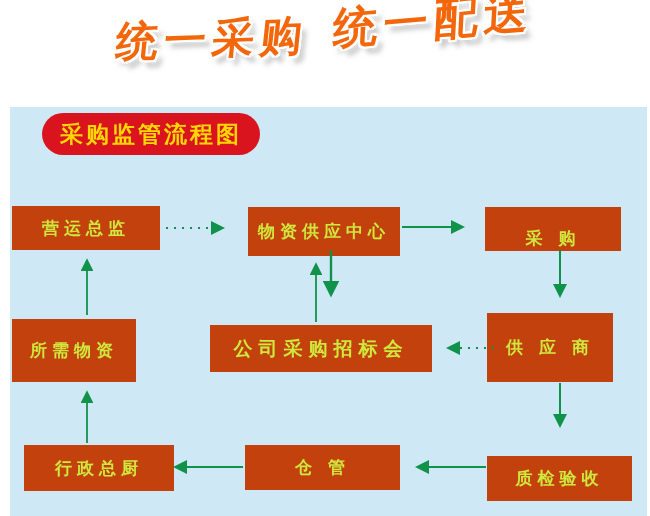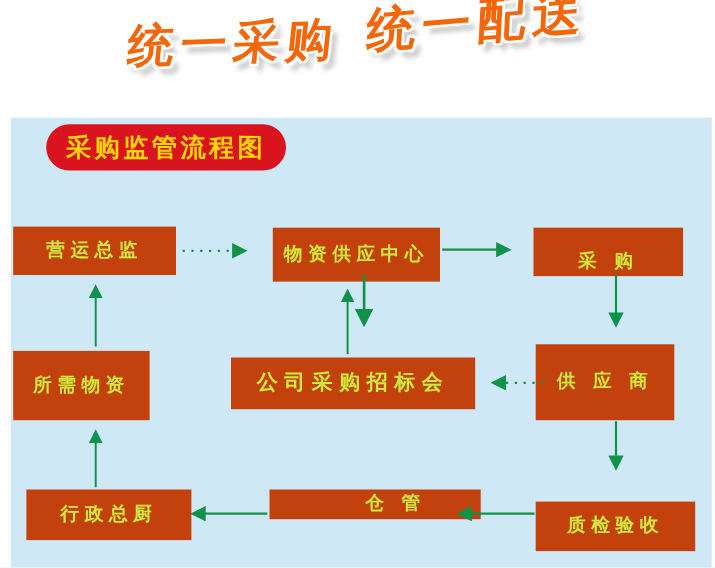--- a/index.html
+++ b/index.html
@@ -50,21 +50,21 @@
     color:#cfe83c;font-weight:bold;font-size:17px;letter-spacing:5px;
     text-align:center;line-height:1.45;
   }
   #n-operations{left:12px;top:206px;width:148px;height:44px;}
   #n-supplycenter{left:248px;top:207px;width:152px;height:49px;}
   #n-procurement{left:485px;top:207px;width:136px;height:44px;justify-content:flex-end;}
   #n-materials{left:12px;top:319px;width:124px;height:63px;}
   #n-bidding{left:210px;top:325px;width:222px;height:47px;font-size:19px;letter-spacing:6px;}
   #n-supplier{left:487px;top:313px;width:126px;height:69px;text-align:center;}
   #n-chef{left:24px;top:445px;width:150px;height:46px;}
-  #n-warehouse{left:245px;top:445px;width:155px;height:27px;padding-left:37px;}
+  #n-warehouse{left:245px;top:445px;width:155px;height:45px;}
   #n-quality{left:487px;top:456px;width:145px;height:45px;}
 
   
   svg.arrows{position:absolute;left:0;top:0;width:650px;height:516px;pointer-events:none;}
 </style>
 </head>
 <body>
 
 <div class="stage">
 

